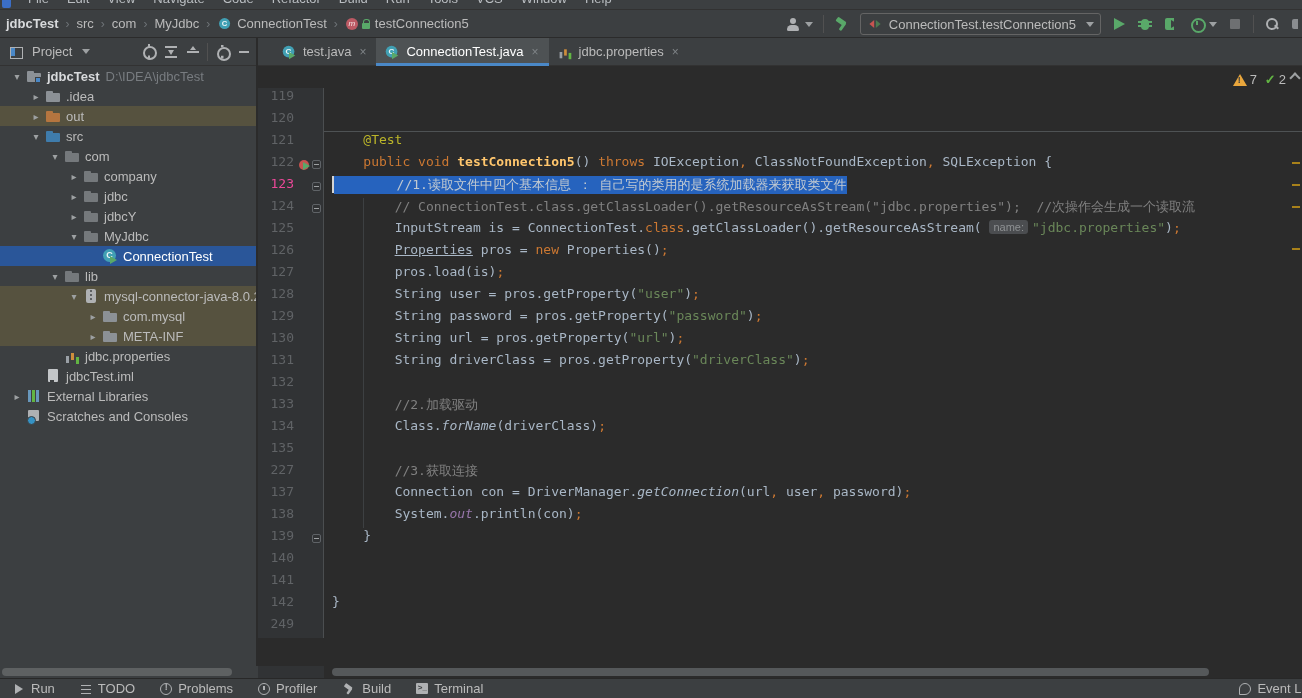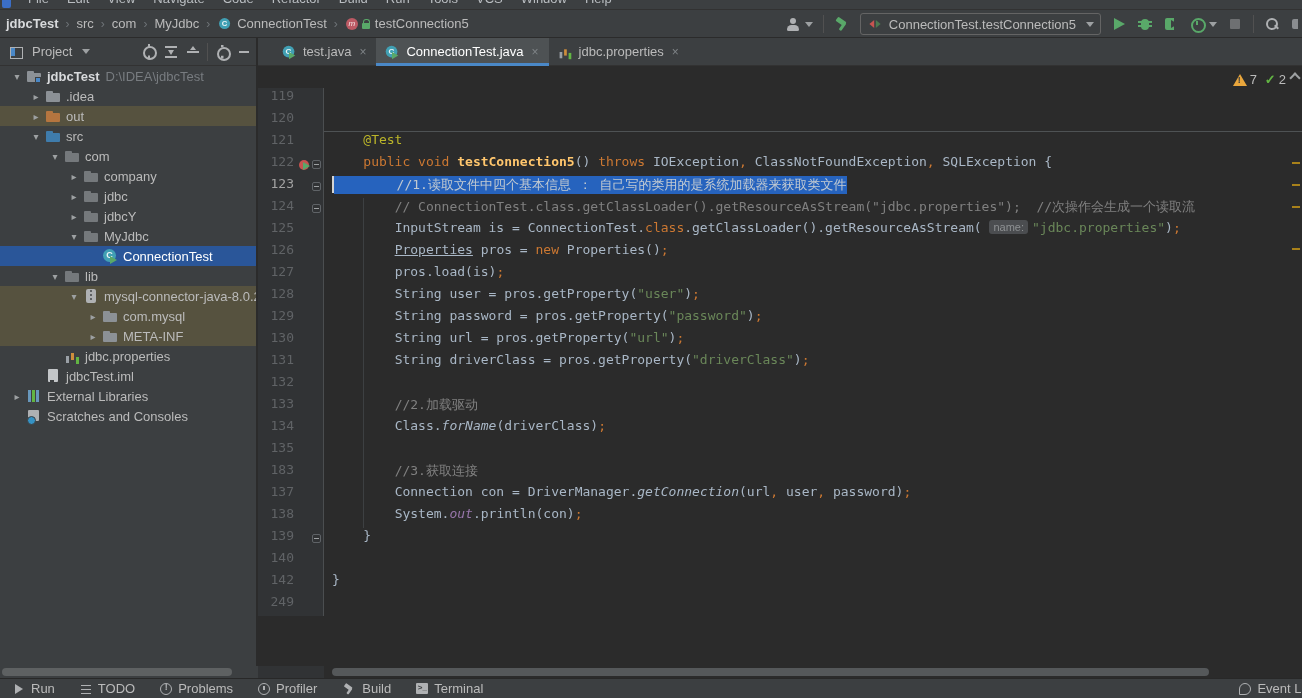--- a/index.html
+++ b/index.html
@@ -119,21 +119,21 @@
   .tab.active:after { content:""; position:absolute; left:0; right:0; bottom:-1px; height:3px; background:#4A88C7; }
   .tab-close { color:#7F8487; font-size:12px; margin-left:2px; cursor:pointer;}
   .tab .ti { transform:scale(0.9); }
 
   .viewport { position:absolute; left:0; top:28px; right:0; bottom:0; overflow:hidden;
     font-family:"DejaVu Sans Mono","Liberation Mono",monospace; font-size:13px; }
   .code-lines { position:absolute; left:0; top:22px; right:0; }
   .code-line { height:22px; display:flex; align-items:center; white-space:pre; position:relative;}
   .gut { flex:none; display:flex; height:22px; background:#313335; }
   .gut-num { width:40px; text-align:right; color:#606366; padding-right:4px; }
-  .gut-num.cur { color:#a3a3a3; }
+  .gut-num.cur { color:#ec4899; }
   .gut-ico { width:13px; height:22px; position:relative; }
   .gut-fold { width:13px; height:22px; position:relative; border-right:1px solid #4B4E50; }
   .code-text { padding-left:8px; color:#A9B7C6; display:flex; align-items:flex-start; height:22px;}
   .gi-test { position:absolute; left:1px; top:6px; width:10px; height:10px; border-radius:50%; background:#C75450;}
   .gi-test:after { content:""; position:absolute; left:4px; top:2px; border-left:7px solid #59A869; border-top:4px solid transparent; border-bottom:4px solid transparent;}
   .fold-box { position:absolute; left:1px; top:6px; width:9px; height:9px; border:1px solid #5F6367; border-radius:2px; background:#313335;}
   .fold-box:after { content:""; position:absolute; left:1px; right:1px; top:3px; border-top:1px solid #9DA0A2; }
 
   .tk-k { color:#CC7832; } .tk-a { color:#BBB529; } .tk-s { color:#6A8759; }
   .tk-c { color:#808080; } .tk-m { color:#FFC66D; font-weight:bold; }
@@ -402,25 +402,26 @@
           <div class="code-line"><div class="gut"><span class="gut-num">126</span><span class="gut-ico"></span><span class="gut-fold"></span></div><span class="code-text"><span>        </span><span class="tk-u">Properties</span><span> pros = </span><span class="tk-k">new </span><span>Properties()</span><span class="tk-p">;</span></span></div>
           <div class="code-line"><div class="gut"><span class="gut-num">127</span><span class="gut-ico"></span><span class="gut-fold"></span></div><span class="code-text"><span>        </span><span>pros.load(is)</span><span class="tk-p">;</span></span></div>
           <div class="code-line"><div class="gut"><span class="gut-num">128</span><span class="gut-ico"></span><span class="gut-fold"></span></div><span class="code-text"><span>        </span><span>String user = pros.getProperty(</span><span class="tk-s">"user"</span><span>)</span><span class="tk-p">;</span></span></div>
           <div class="code-line"><div class="gut"><span class="gut-num">129</span><span class="gut-ico"></span><span class="gut-fold"></span></div><span class="code-text"><span>        </span><span>String password = pros.getProperty(</span><span class="tk-s">"password"</span><span>)</span><span class="tk-p">;</span></span></div>
           <div class="code-line"><div class="gut"><span class="gut-num">130</span><span class="gut-ico"></span><span class="gut-fold"></span></div><span class="code-text"><span>        </span><span>String url = pros.getProperty(</span><span class="tk-s">"url"</span><span>)</span><span class="tk-p">;</span></span></div>
           <div class="code-line"><div class="gut"><span class="gut-num">131</span><span class="gut-ico"></span><span class="gut-fold"></span></div><span class="code-text"><span>        </span><span>String driverClass = pros.getProperty(</span><span class="tk-s">"driverClass"</span><span>)</span><span class="tk-p">;</span></span></div>
           <div class="code-line"><div class="gut"><span class="gut-num">132</span><span class="gut-ico"></span><span class="gut-fold"></span></div><span class="code-text"></span></div>
           <div class="code-line"><div class="gut"><span class="gut-num">133</span><span class="gut-ico"></span><span class="gut-fold"></span></div><span class="code-text"><span>        </span><span class="tk-c">//2.加载驱动</span></span></div>
           <div class="code-line"><div class="gut"><span class="gut-num">134</span><span class="gut-ico"></span><span class="gut-fold"></span></div><span class="code-text"><span>        </span><span>Class.</span><span class="tk-i">forName</span><span>(driverClass)</span><span class="tk-p">;</span></span></div>
           <div class="code-line"><div class="gut"><span class="gut-num">135</span><span class="gut-ico"></span><span class="gut-fold"></span></div><span class="code-text"></span></div>
-          <div class="code-line"><div class="gut"><span class="gut-num">183</span><span class="gut-ico"></span><span class="gut-fold"></span></div><span class="code-text"><span>        </span><span class="tk-c">//3.获取连接</span></span></div>
+          <div class="code-line"><div class="gut"><span class="gut-num">227</span><span class="gut-ico"></span><span class="gut-fold"></span></div><span class="code-text"><span>        </span><span class="tk-c">//3.获取连接</span></span></div>
           <div class="code-line"><div class="gut"><span class="gut-num">137</span><span class="gut-ico"></span><span class="gut-fold"></span></div><span class="code-text"><span>        </span><span>Connection con = DriverManager.</span><span class="tk-i">getConnection</span><span>(url</span><span class="tk-p">,</span><span> user</span><span class="tk-p">,</span><span> password)</span><span class="tk-p">;</span></span></div>
           <div class="code-line"><div class="gut"><span class="gut-num">138</span><span class="gut-ico"></span><span class="gut-fold"></span></div><span class="code-text"><span>        </span><span>System.</span><span class="tk-io">out</span><span>.println(con)</span><span class="tk-p">;</span></span></div>
           <div class="code-line"><div class="gut"><span class="gut-num">139</span><span class="gut-ico"></span><span class="gut-fold"><span class="fold-box"></span></span></div><span class="code-text"><span>    }</span></span></div>
           <div class="code-line"><div class="gut"><span class="gut-num">140</span><span class="gut-ico"></span><span class="gut-fold"></span></div><span class="code-text"></span></div>
+          <div class="code-line"><div class="gut"><span class="gut-num">141</span><span class="gut-ico"></span><span class="gut-fold"></span></div><span class="code-text"></span></div>
           <div class="code-line"><div class="gut"><span class="gut-num">142</span><span class="gut-ico"></span><span class="gut-fold"></span></div><span class="code-text"><span>}</span></span></div>
           <div class="code-line"><div class="gut"><span class="gut-num">249</span><span class="gut-ico"></span><span class="gut-fold"></span></div><span class="code-text"></span></div>
         </div>
       <div class="inspections">
         <span style="display:flex;align-items:center;gap:3px">
           <span class="warn-tri"></span>
           <span class="insp-count">7</span>
         </span>
         <span style="display:flex;align-items:center;gap:3px">
           <span class="typo-ok">✓</span>

